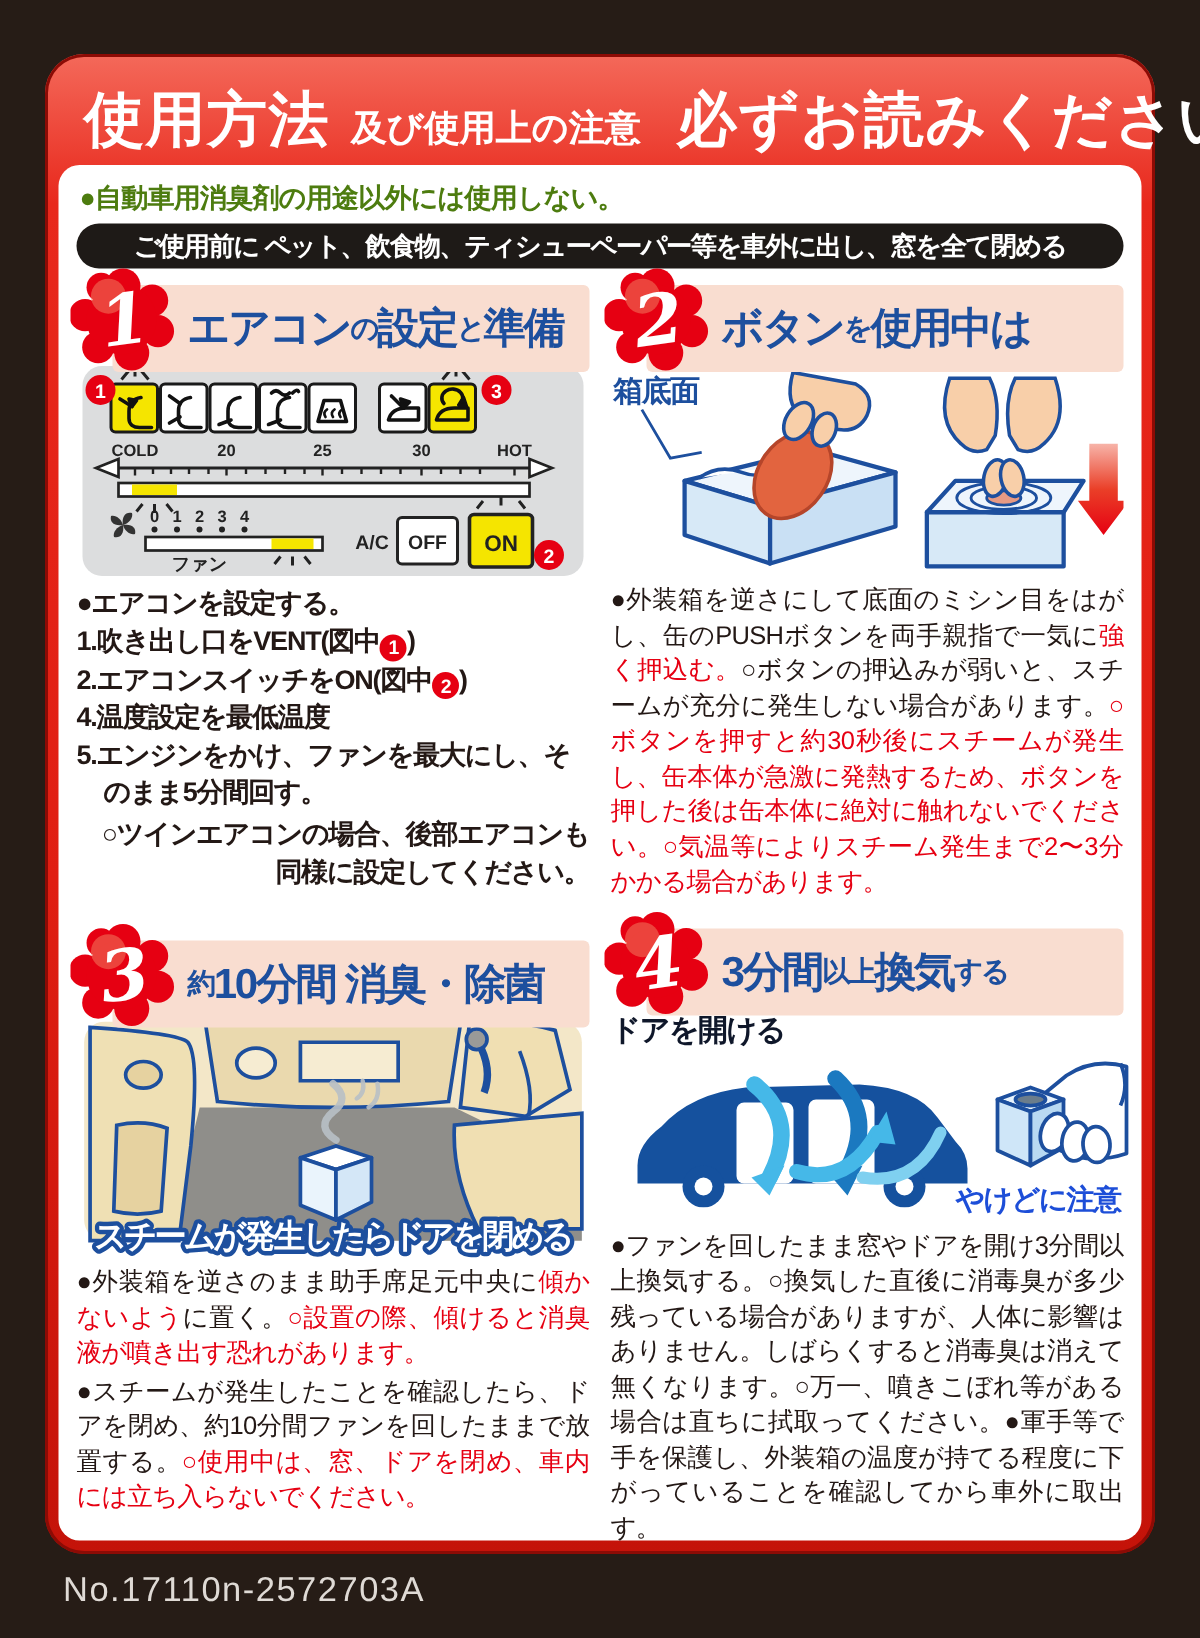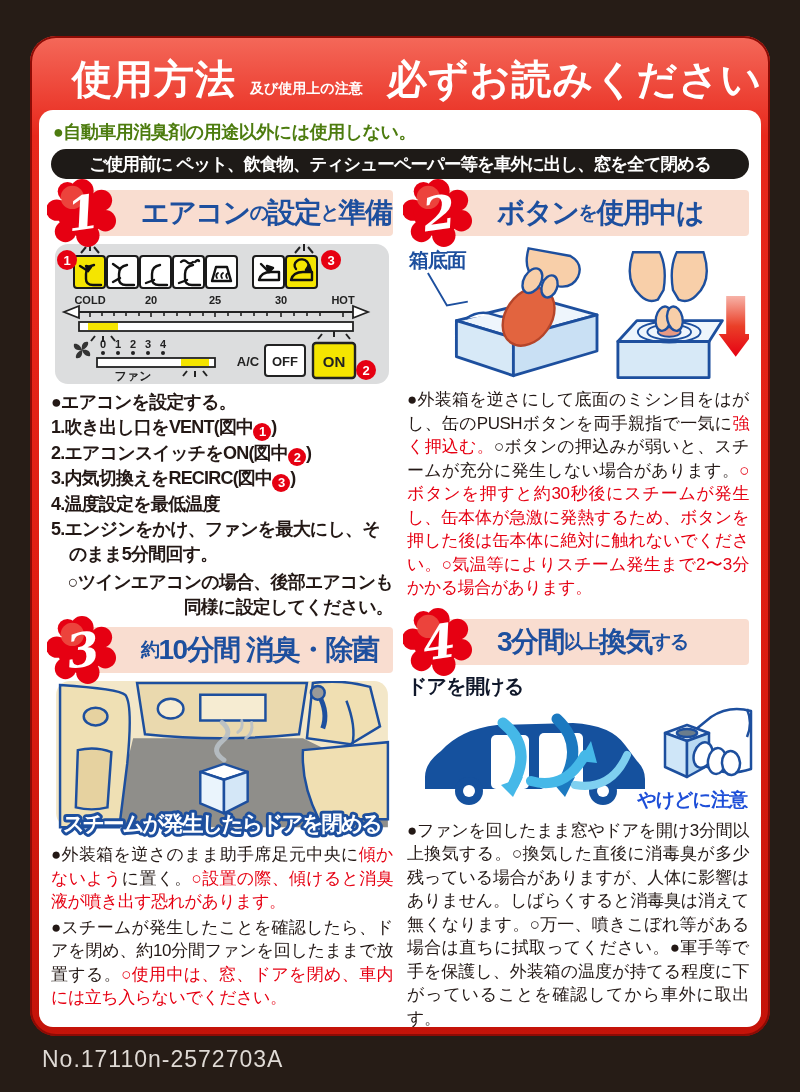--- a/index.html
+++ b/index.html
@@ -10,44 +10,44 @@
     position:relative;
   }
   .frame {
     position:absolute; left:30px; top:36px; width:740px; height:1000px;
     border-radius:26px;
     background:linear-gradient(180deg,#f4695a 0%,#e8281c 10%,#e01e12 55%,#c41309 100%);
     box-shadow:0 0 0 2px #8c0b05 inset;
   }
   .rheader {
     height:72px; display:flex; align-items:baseline; gap:14px;
-    padding:16px 22px 0 42px; color:#fff; white-space:nowrap;
+    padding:16px 22px 0 26px; color:#fff; white-space:nowrap;
   }
   .rheader .h-big   { font-size:40px; font-weight:bold; letter-spacing:1px; line-height:1; }
-  .rheader .h-small { font-size:14px; font-weight:bold; letter-spacing:0px; }
+  .rheader .h-small { font-size:24px; font-weight:bold; letter-spacing:0px; }
   .rheader .h-must  { font-size:40px; font-weight:bold; margin-left:10px; letter-spacing:1px; }
   .white {
     position:absolute; left:9px; right:9px; top:74px; bottom:9px;
     background:#fff; border-radius:14px; padding:8px 12px 6px 12px;
   }
   .topnote { font-size:18px; font-weight:bold; color:#4d7c0f; letter-spacing:-0.5px; margin:2px 0 5px 2px; }
   .pill {
     background:#1e1a17; color:#fff; border-radius:16px; height:30px;
     display:flex; align-items:center; justify-content:center;
     font-size:17.5px; font-weight:bold; letter-spacing:-1px; white-space:nowrap;
   }
   .cols { display:flex; gap:14px; margin-top:7px; height:844px; }
   .col { width:350px; display:flex; flex-direction:column; }
   .sec-top { height:437px; }
   .sec-bot { flex:1; }
 
   
   .stephead { position:relative; height:52px; margin-bottom:4px; }
   .strip {
-    position:absolute; left:40px; right:0; top:4px; height:46px; border-radius:4px;
+    position:absolute; left:24px; right:0; top:4px; height:58px; border-radius:4px;
     background:#f9ddd0; display:flex; align-items:center; padding-left:50px;
     color:#1d4f9e; font-weight:bold; white-space:nowrap; letter-spacing:-1.5px;
   }
   .strip .big { font-size:28px; }
   .strip .sml { font-size:19px; }
   .badge { position:absolute; left:-4px; top:-8px; width:70px; height:70px; }
   .badge text {
     font-family:"DejaVu Serif","Liberation Serif",serif;
     font-style:italic; font-weight:bold; font-size:48px; fill:#fff;
   }
@@ -226,21 +226,20 @@
                   <circle cx="311" cy="126" r="10" fill="#e60012"></circle>
                   <text x="311" y="131" text-anchor="middle" font-size="13" font-weight="bold" fill="#fff">2</text>
                 </g>
             </g>
           </svg>
 
           <div class="list">
             <div class="li"><span>●エアコンを設定する。</span></div>
             <div class="li"><span>1.吹き出し口をVENT(図中</span><span class="nbadge">1</span><span>)</span></div>
             <div class="li"><span>2.エアコンスイッチをON(図中</span><span class="nbadge">2</span><span>)</span></div>
-            <div class="li"><span>3.内気切換えをRECIRC(図中</span><span class="nbadge">3</span><span>)</span></div>
             <div class="li"><span>4.温度設定を最低温度</span></div>
             <div class="li"><span>5.エンジンをかけ、ファンを最大にし、そのまま5分間回す。</span></div>
             <div class="li" style="margin-top:3px;text-align:right;"><span>○ツインエアコンの場合、後部エアコンも同様に設定してください。</span></div>
           </div>
         </div>
 
         <div class="sec-bot">
           <div class="stephead">
             <div class="strip">
               <span class="sml">約</span>

